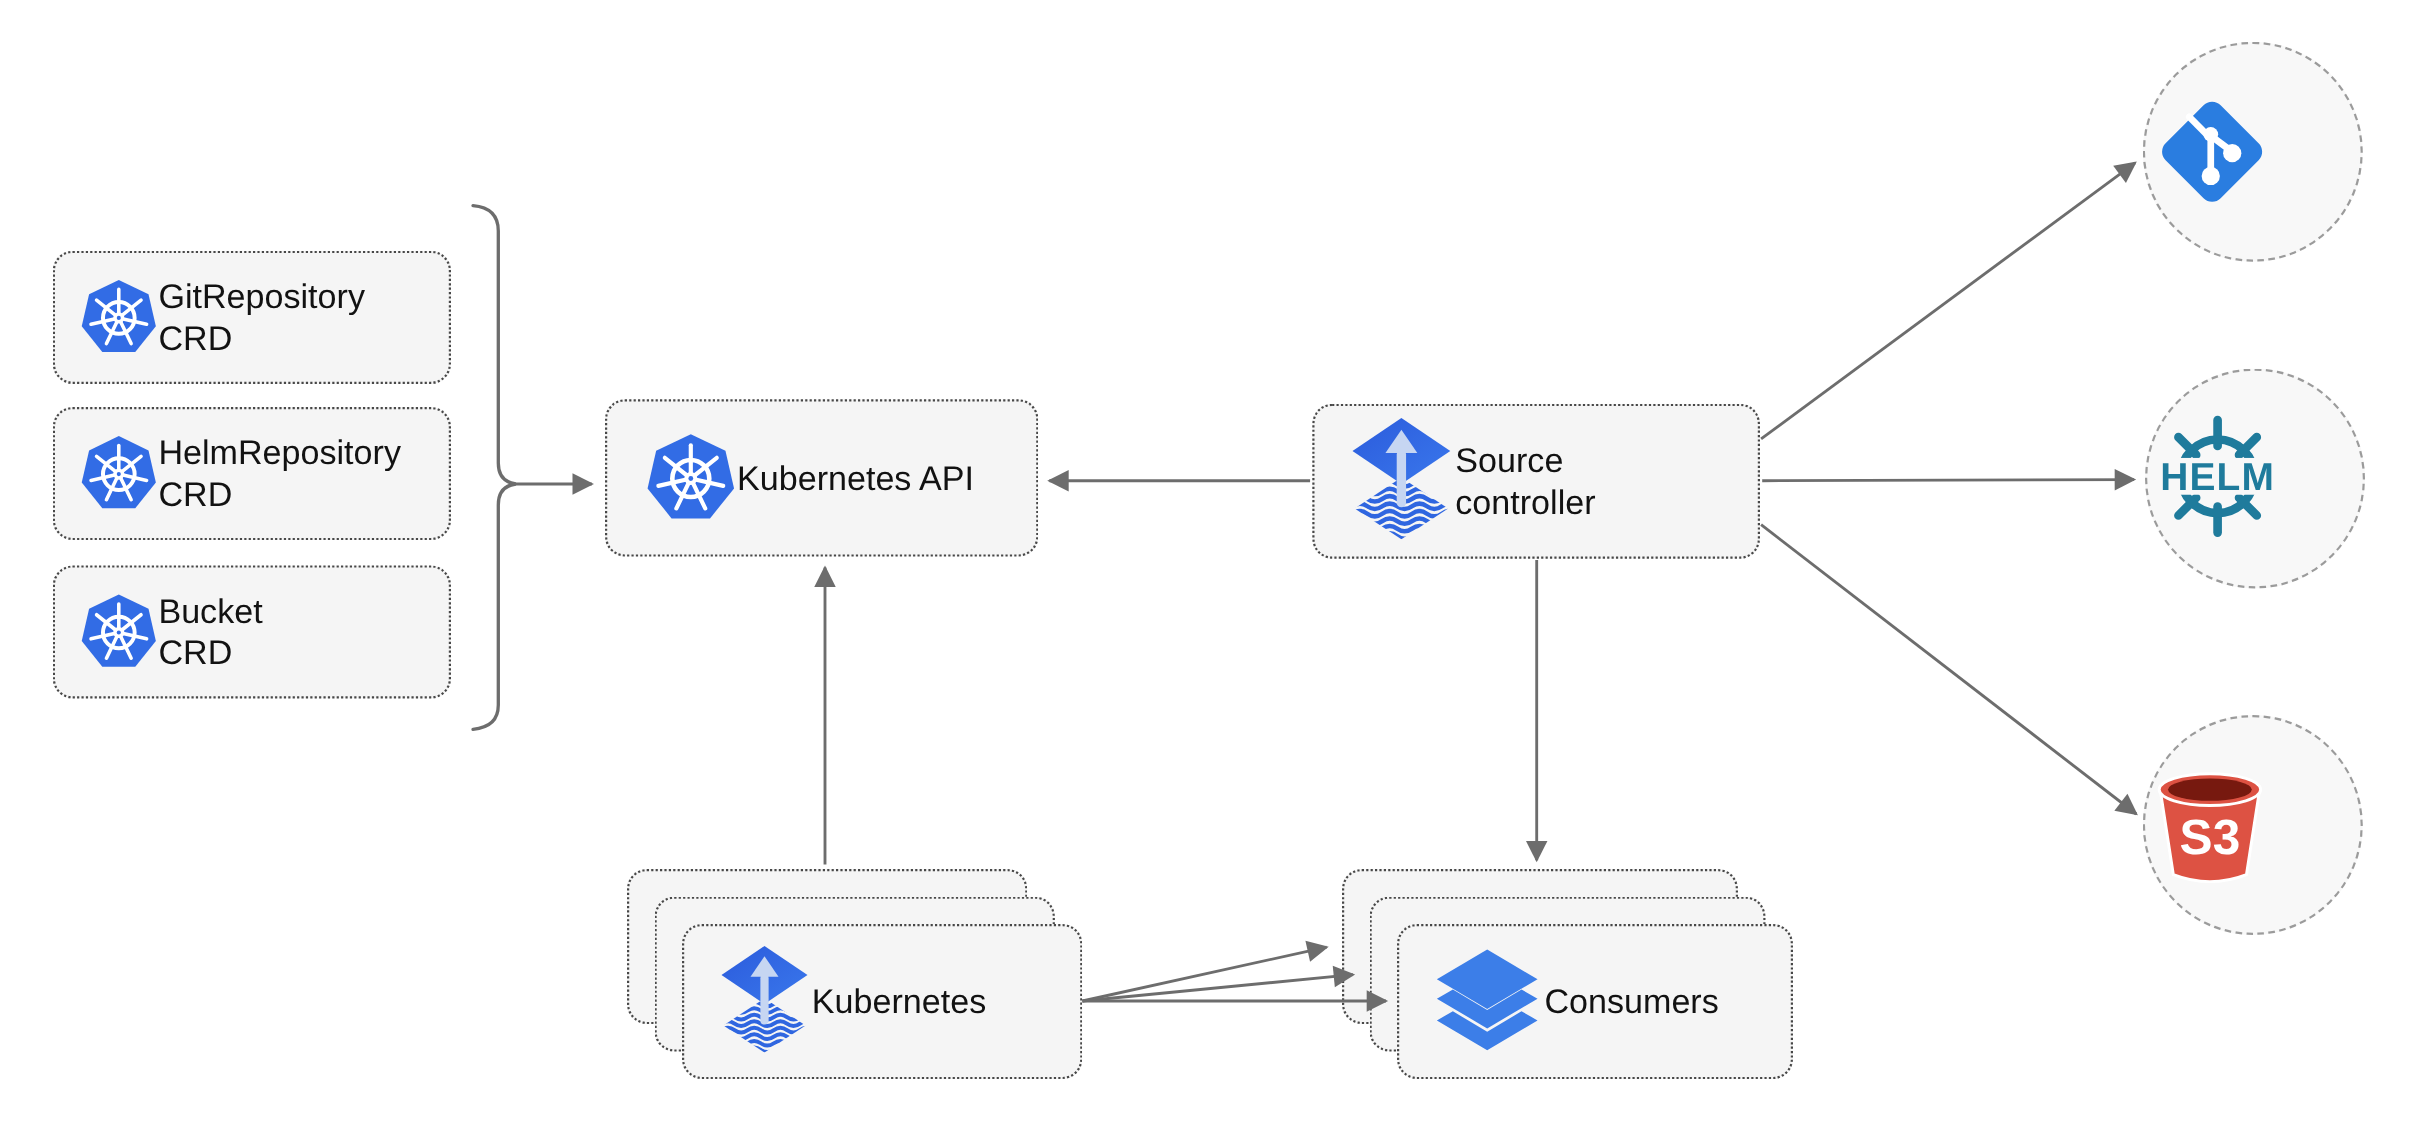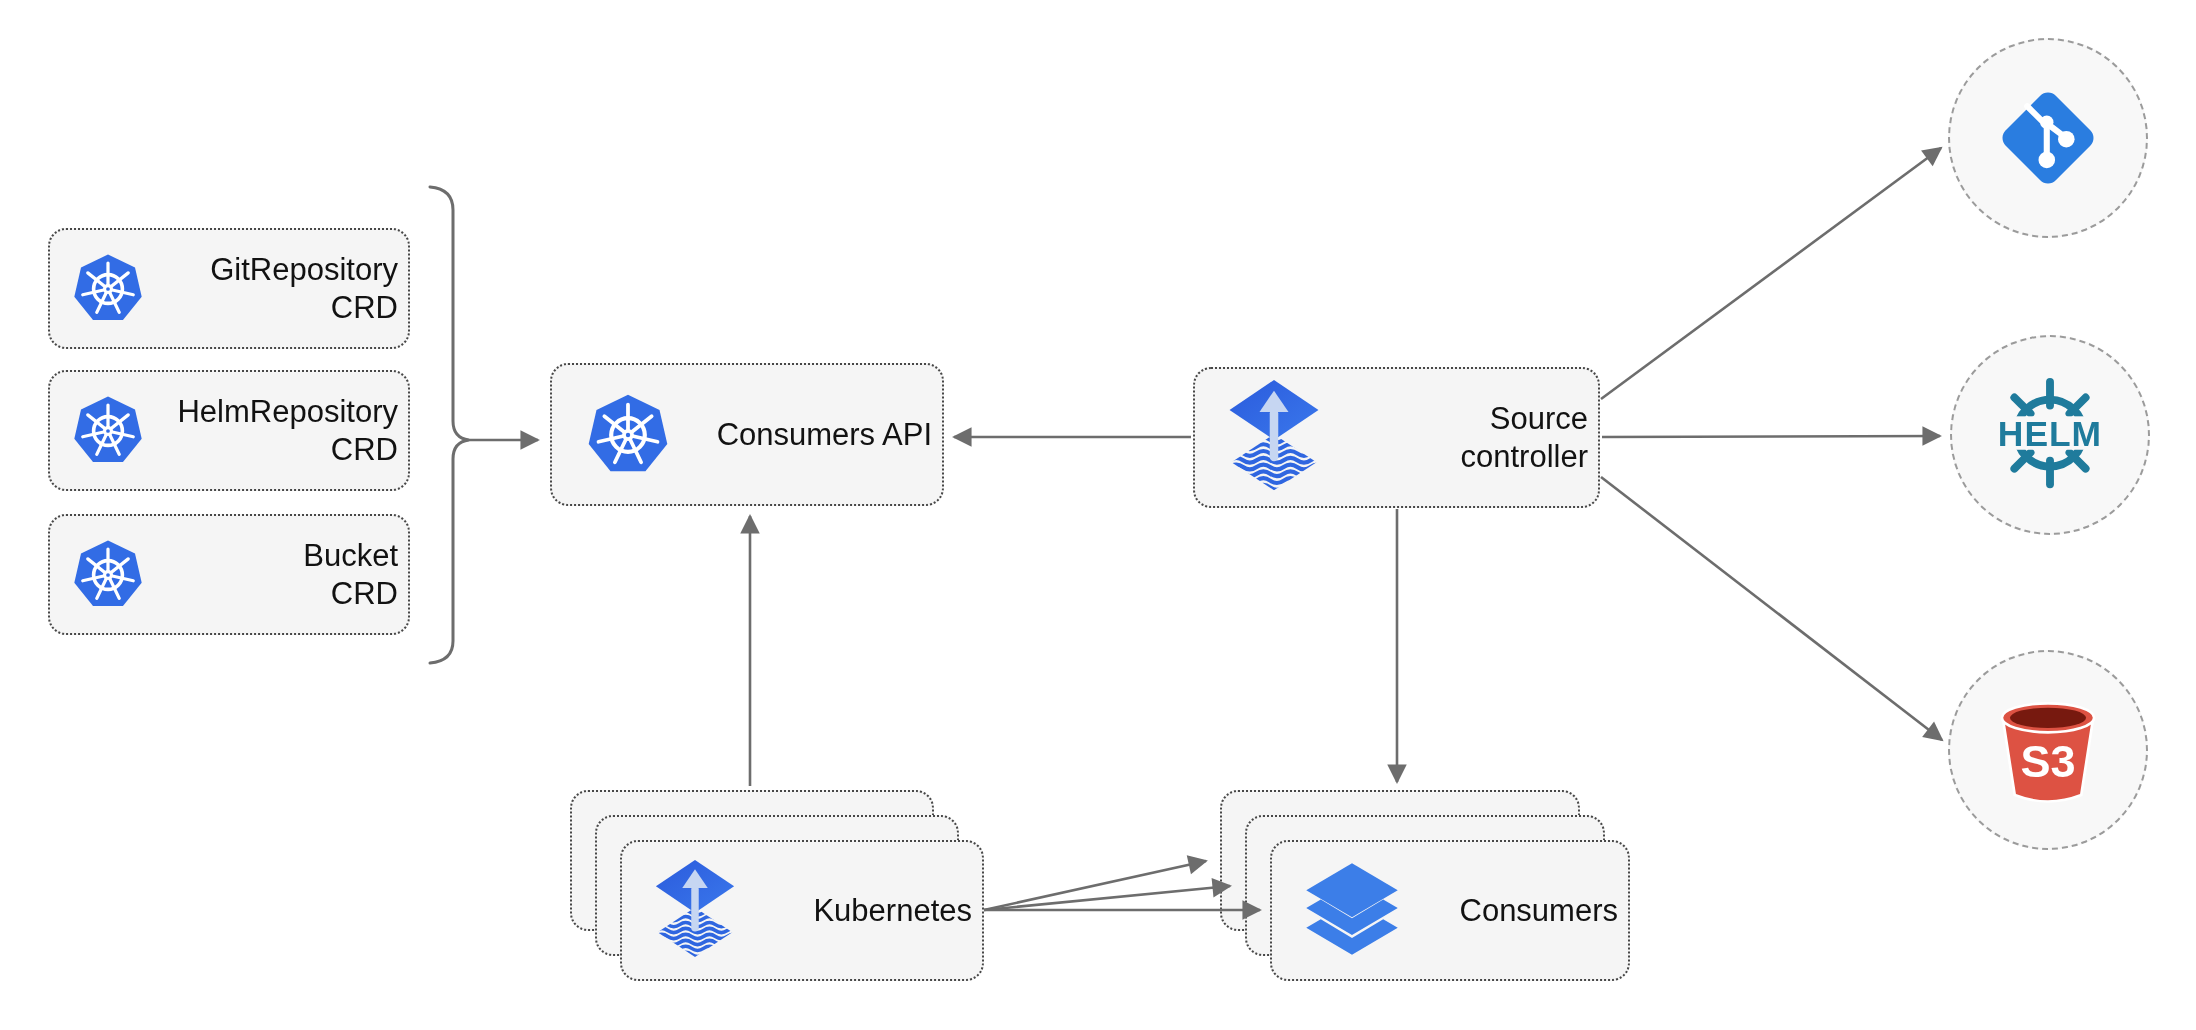--- a/index.html
+++ b/index.html
@@ -5,28 +5,28 @@
   html,body{margin:0;padding:0;background:#ffffff;}
   body{
     width:2196px;height:1030px;position:relative;overflow:hidden;
     font-family:"Liberation Sans",sans-serif;color:#121212;
   }
   .node{
     position:absolute;background:#f5f5f5;border:2px dotted #474747;border-radius:18px;
     display:flex;align-items:center;box-sizing:border-box;
   }
   .ghost{position:absolute;background:#f5f5f5;border:2px dotted #474747;border-radius:18px;box-sizing:border-box;}
-  .lbl{flex:1;text-align:right;font-size:31px;line-height:1.22;color:#121212;padding-right:10px;}
+  .lbl{flex:1;text-align:left;font-size:31px;line-height:1.22;color:#121212;padding-right:10px;}
   .lbl span{display:block;}
   .one-line{font-size:31px;}
   .icon-wrap{flex:0 0 auto;display:flex;align-items:center;justify-content:center;}
   .circle{
     position:absolute;width:200px;height:200px;border-radius:50%;
     border:2.4px dashed #9b9b9b;background:#f8f8f8;box-sizing:border-box;
-    display:flex;align-items:center;justify-content:center;
+    display:flex;align-items:center;justify-content:flex-start;
   }
   svg{display:block;}
   #edges{position:absolute;left:0;top:0;pointer-events:none;}
 </style>
 </head>
 <body>
 
 <div class="node" style="left:48px;top:228px;width:362px;height:121px;">
   <div class="icon-wrap" style="margin-left:22px;">
     <svg width="72" height="72" viewBox="0 0 100 100">
@@ -110,21 +110,21 @@
           <line x1="50" y1="50" x2="65.6" y2="82.4"></line>
         <line x1="50" y1="50" x2="34.4" y2="82.4"></line>
           <line x1="50" y1="50" x2="14.9" y2="58"></line>
         <line x1="50" y1="50" x2="21.9" y2="27.6"></line>
       </g>
       <circle cx="50" cy="50" r="20" fill="none" stroke="#fff" stroke-width="5"></circle>
       <circle cx="50" cy="50" r="7" fill="#fff"></circle>
         <circle cx="50" cy="50" r="2.6" fill="#326CE5"></circle>
     </svg>
   </div>
-  <div class="lbl one-line">Consumers API</div>
+  <div class="lbl one-line">Kubernetes API</div>
 </div>
 
 <div class="node" style="left:1193px;top:367px;width:407px;height:141px;">
   <div class="icon-wrap" style="margin-left:30px;">
     <svg width="98" height="116" viewBox="0 0 100 120">
       <defs>
         <linearGradient id="fluxg1" x1="0" y1="0" x2="1" y2="1">
           <stop offset="0" stop-color="#2b5bdc"></stop>
             <stop offset="1" stop-color="#3a78ec"></stop>
         </linearGradient>

